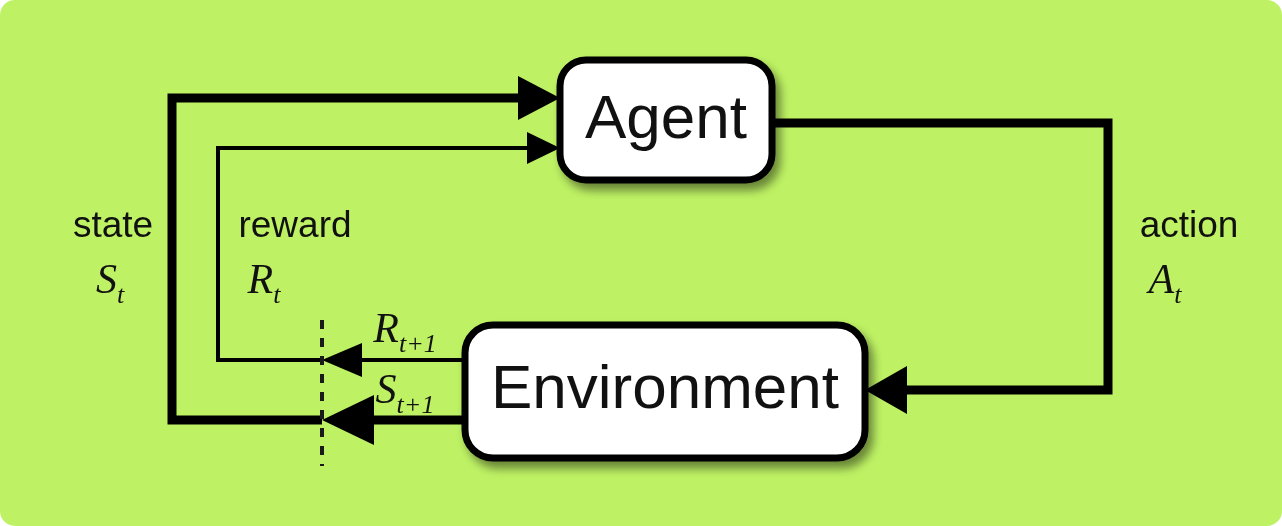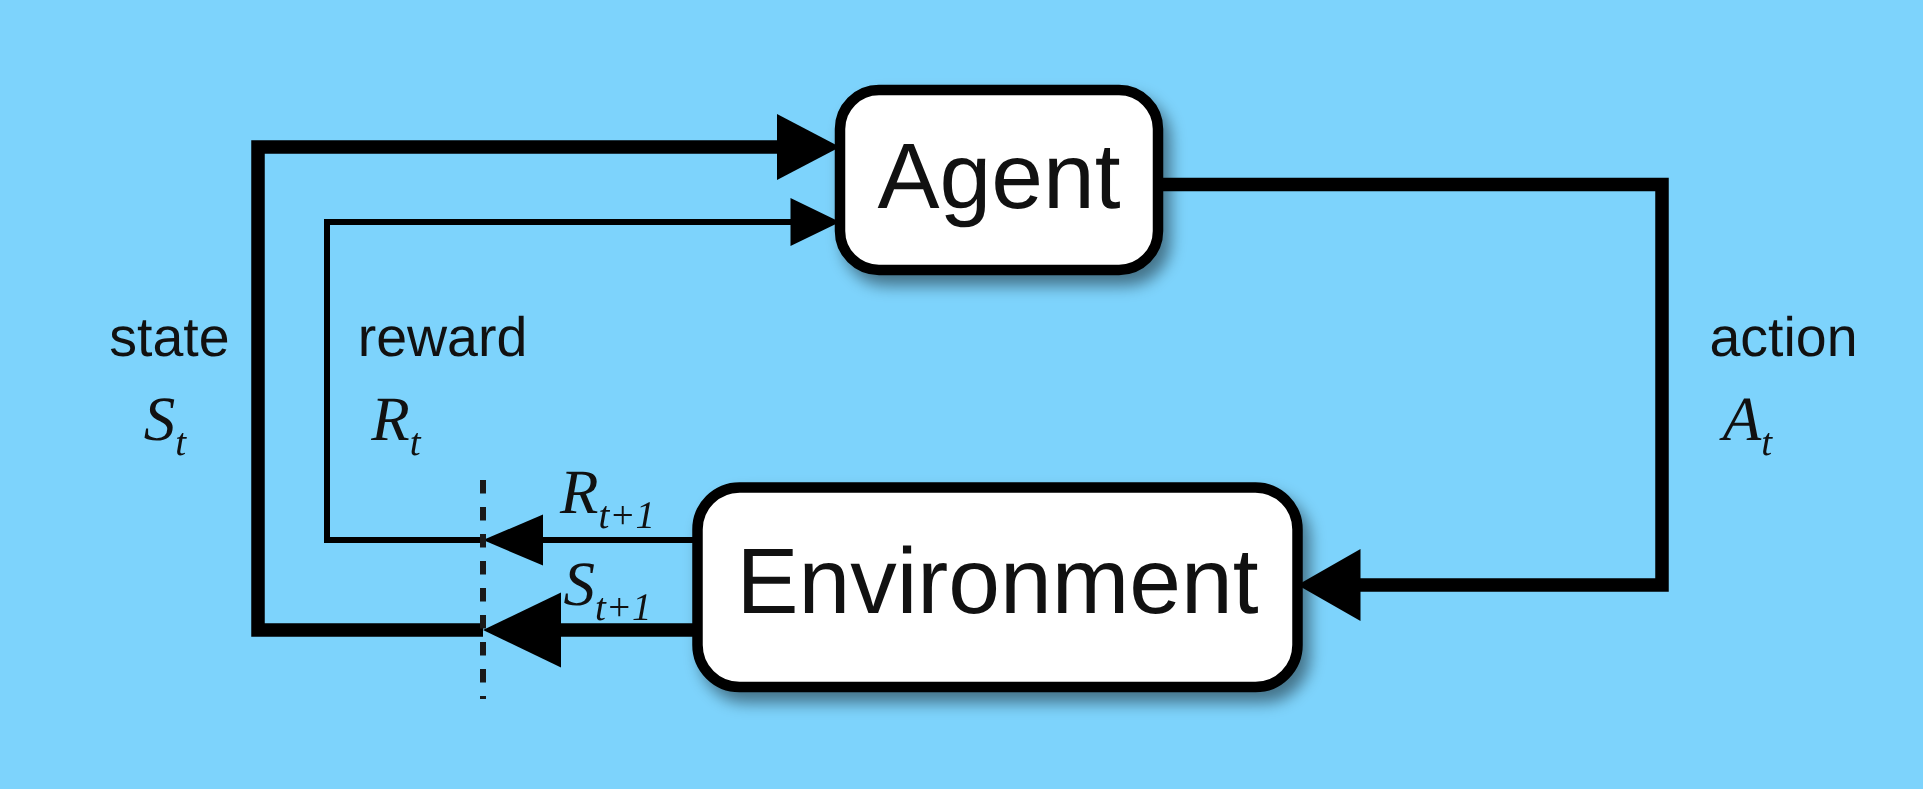--- a/index.html
+++ b/index.html
@@ -8,22 +8,23 @@
     padding: 0;
     background: #ffffff;
   }
   body {
     font-family: "Liberation Sans", sans-serif;
   }
   #diagram-root {
     position: relative;
     width: 1282px;
     height: 526px;
-    background: #7dd3fc;
+    background: #bef264;
     overflow: hidden;
+    border-radius: 15px;
   }
   svg.canvas {
     position: absolute;
     left: 0;
     top: 0;
     width: 1282px;
     height: 526px;
     display: block;
   }
   .box-rect {

